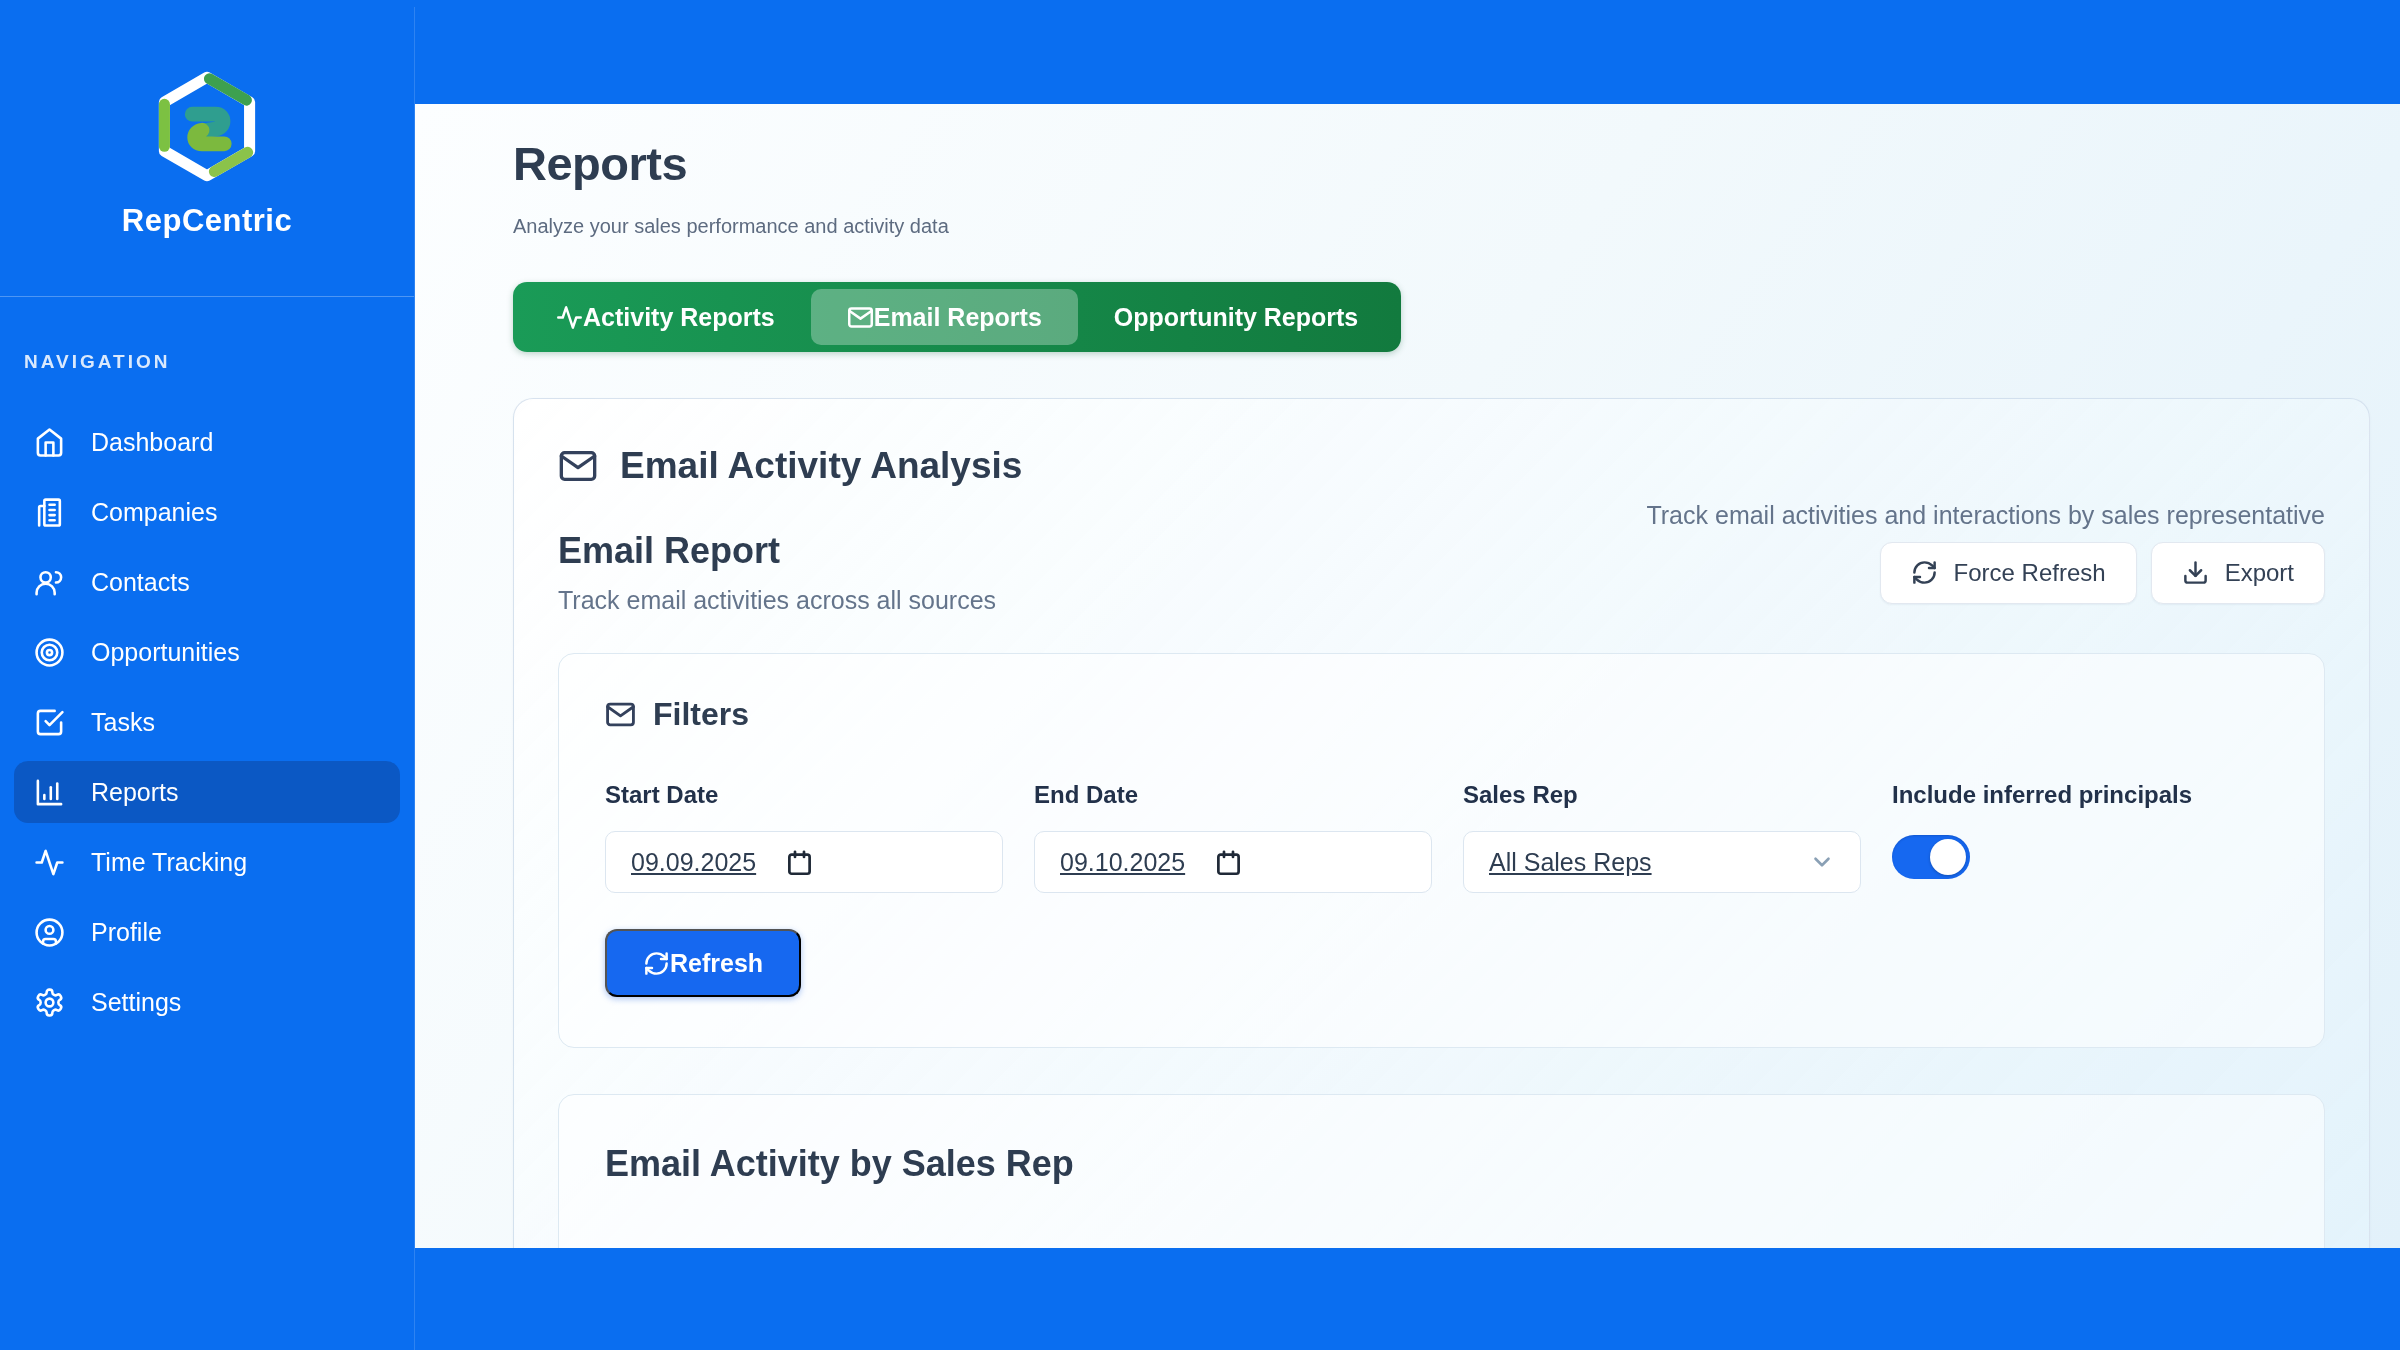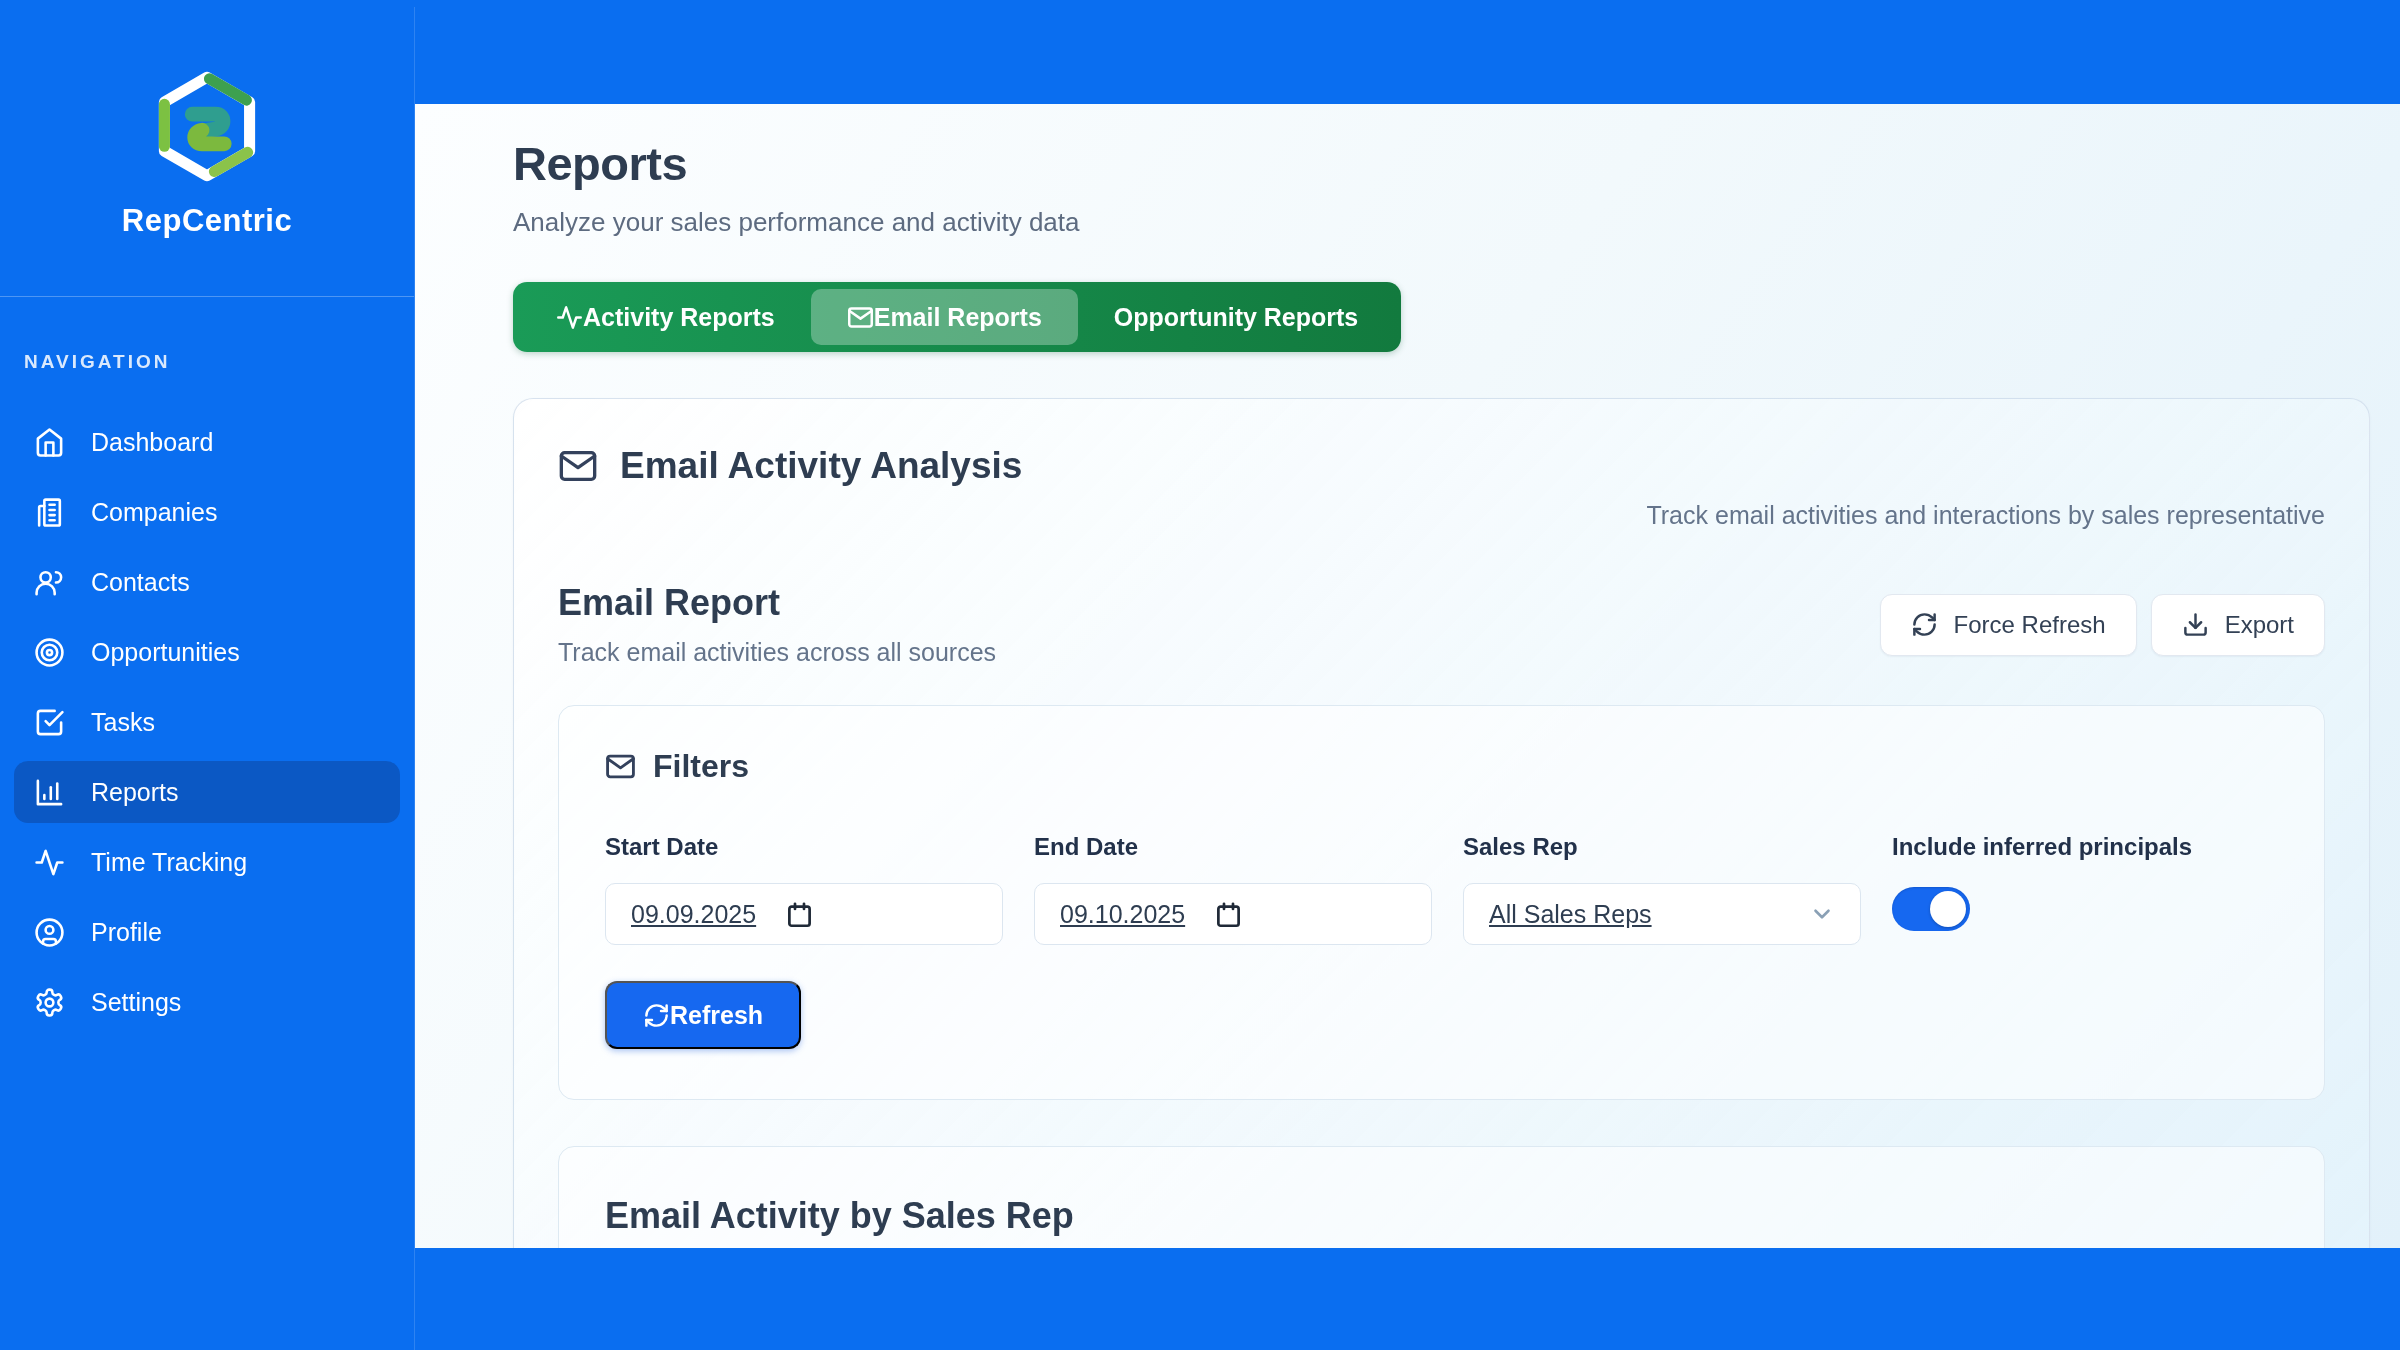--- a/index.html
+++ b/index.html
@@ -22,21 +22,21 @@
   .nav-item.active { background:#0b58c4; }
   .nav-item svg { width:31px; height:31px; stroke:#ffffff; fill:none;
                   stroke-width:2; stroke-linecap:round; stroke-linejoin:round; flex:0 0 auto; }
 
   
   .content { position:absolute; left:415px; top:104px; right:0; bottom:102px;
              background:linear-gradient(125deg,#fcfeff 0%,#f2f9fc 45%,#e2f1fa 100%);
              overflow:hidden; padding:26px 30px 0 98px; }
 
   .page-title { font-size:47px; font-weight:700; color:#2e3d51; letter-spacing:-0.5px; margin-top:6px; }
-  .page-subtitle { font-size:26px; color:#5d6b80; margin-top:16px; }
+  .page-subtitle { font-size:20px; color:#5d6b80; margin-top:24px; }
 
   .tabbar { margin-top:44px; display:inline-flex; align-items:center; height:70px;
             padding:0 7px; border-radius:14px;
             background:linear-gradient(to right,#1a9b57,#127a3e);
             box-shadow:0 2px 6px rgba(16,90,50,0.25); }
   .tab { display:inline-flex; align-items:center; height:56px; padding:0 36px;
          border-radius:10px; color:#ffffff; font-size:25px; font-weight:600; cursor:pointer; }
   .tab.active { background:rgba(255,255,255,0.30); }
   .tab svg { width:27px; height:27px; stroke:#ffffff; fill:none;
              stroke-width:2.2; stroke-linecap:round; stroke-linejoin:round; }
@@ -45,21 +45,21 @@
                 border-radius:20px; padding:46px 44px;
                 background:linear-gradient(135deg,rgba(255,255,255,0.92) 0%,rgba(234,246,252,0.70) 70%,rgba(224,242,251,0.65) 100%);
                 box-shadow:0 1px 3px rgba(30,60,100,0.04); }
 
   .section-head { display:flex; align-items:center; gap:22px; }
   .section-head svg { width:40px; height:40px; stroke:#33415c; fill:none;
                       stroke-width:2; stroke-linecap:round; stroke-linejoin:round; }
   .section-title { font-size:37px; font-weight:700; color:#2e3d51; }
   .section-sub { margin-top:14px; font-size:25px; color:#64748b;text-align:right; }
 
-  .report-row { display:flex; align-items:center; justify-content:space-between; margin-top:52px; }
+  .report-row { display:flex; align-items:center; justify-content:space-between; }
   .report-title { font-size:36px; font-weight:700; color:#2e3d51; }
   .report-sub { margin-top:14px; font-size:25px; color:#64748b; }
   .btn-group { display:flex; gap:14px; }
   .btn-ghost { display:inline-flex; align-items:center; gap:16px; height:62px; padding:0 30px;
                background:#ffffff; border:1px solid #e2e8f0; border-radius:12px;
                font-size:24px; color:#334155; font-weight:500; cursor:pointer;
                box-shadow:0 1px 2px rgba(30,60,100,0.06); }
   .btn-ghost svg { width:27px; height:27px; stroke:#334155; fill:none;
                    stroke-width:2.2; stroke-linecap:round; stroke-linejoin:round; }
 

